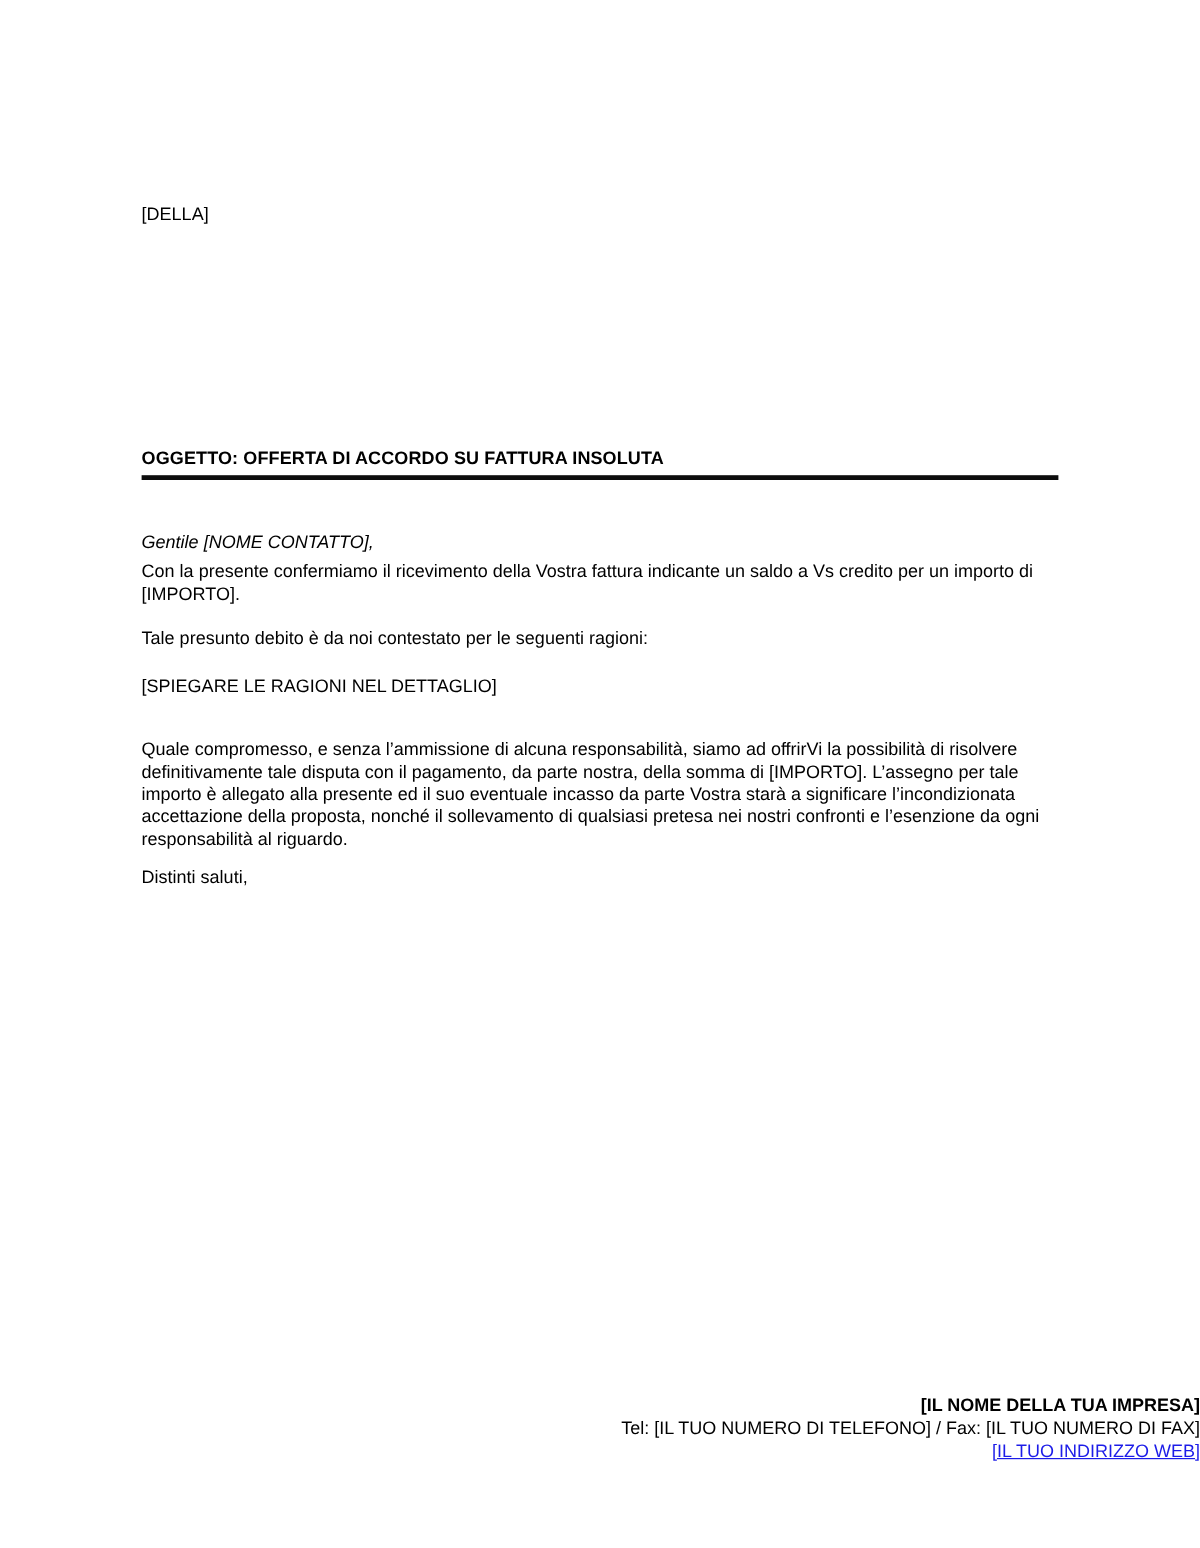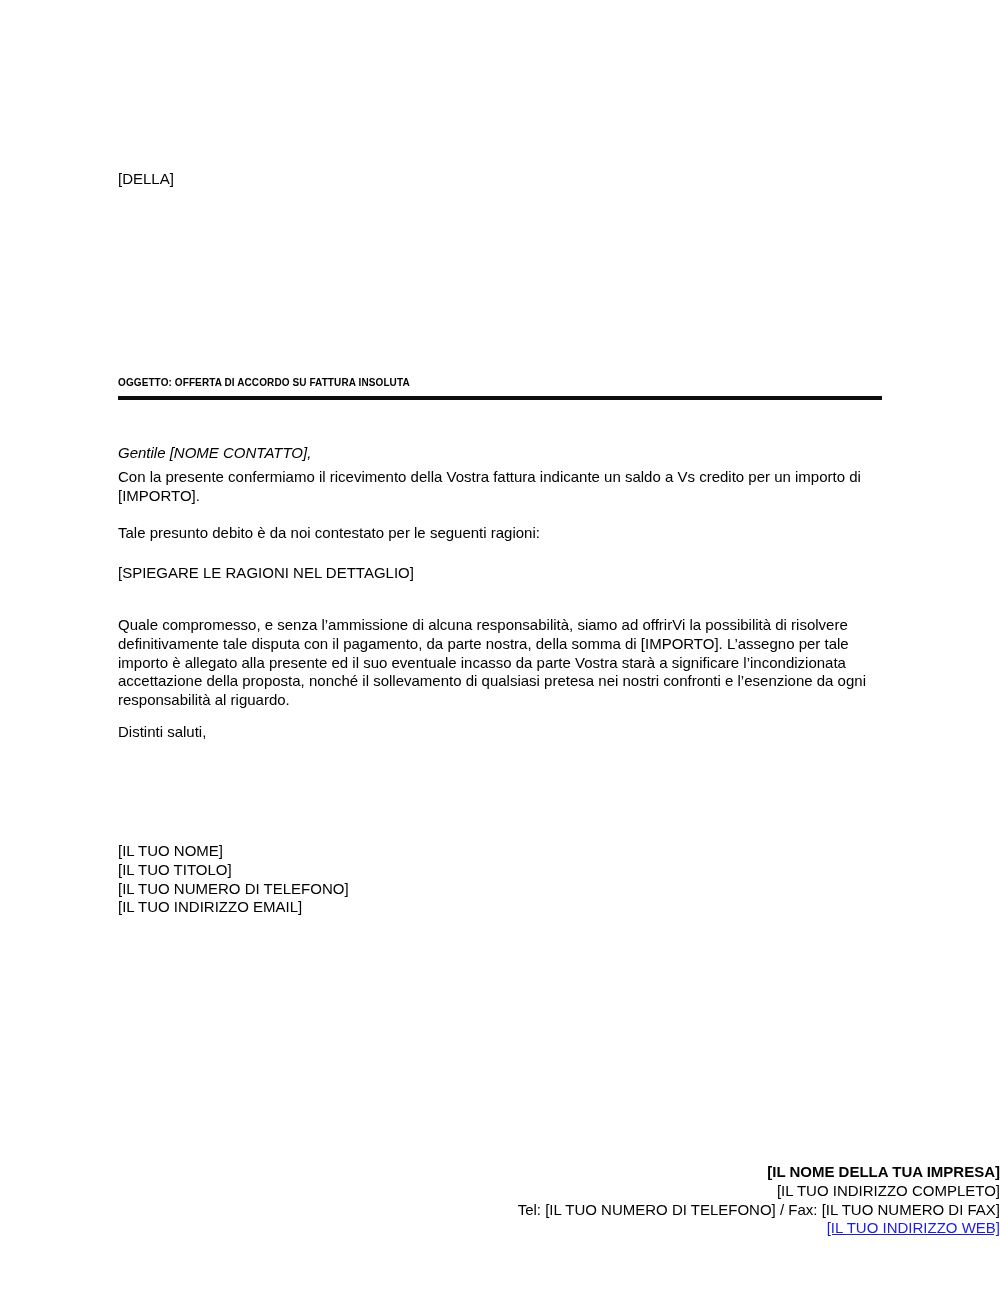--- a/index.html
+++ b/index.html
@@ -22,21 +22,21 @@
     font-size:15px;
     line-height:18.8px;
     overflow:hidden;
   }
   .abs{position:absolute;left:118px;}
   .date-line{top:170px;}
   .recipient-block{top:225px;}
   .subject-heading{
     top:374px;
     font-weight:bold;
-    font-size:10px;
+    font-size:15px;
     letter-spacing:0.1px;
     white-space:nowrap;
   }
   .subject-rule{
     position:absolute;
     top:396px;
     left:118px;
     width:764px;
     height:4px;
     background:var(--rule-color);
@@ -81,29 +81,22 @@
   <div class="abs para para-2">Tale presunto debito è da noi contestato per le seguenti ragioni:</div>
 
   <div class="abs para para-1">Con la presente confermiamo il ricevimento della Vostra fattura indicante un saldo a Vs credito per un importo di [IMPORTO].</div>
 
   <div class="abs para para-3">[SPIEGARE LE RAGIONI NEL DETTAGLIO]</div>
 
   <div class="abs para para-4">Quale compromesso, e senza l’ammissione di alcuna responsabilità, siamo ad offrirVi la possibilità di risolvere definitivamente tale disputa con il pagamento, da parte nostra, della somma di [IMPORTO]. L’assegno per tale importo è allegato alla presente ed il suo eventuale incasso da parte Vostra starà a significare l’incondizionata accettazione della proposta, nonché il sollevamento di qualsiasi pretesa nei nostri confronti e l’esenzione da ogni responsabilità al riguardo.</div>
 
   <div class="abs closing-line">Distinti saluti,</div>
 
-  <div class="abs signature-block">
-    <div>[IL TUO NOME]</div>
-    <div>[IL TUO TITOLO]</div>
-    <div>[IL TUO NUMERO DI TELEFONO]</div>
-    <div>[IL TUO INDIRIZZO EMAIL]</div>
-  </div>
 
   <div class="footer-block">
     <div class="footer-company">[IL NOME DELLA TUA IMPRESA]</div>
-    <div>[IL TUO INDIRIZZO COMPLETO]</div>
     <div>Tel: [IL TUO NUMERO DI TELEFONO] / Fax: [IL TUO NUMERO DI FAX]</div>
     <div>
       <a class="footer-link">[IL TUO INDIRIZZO WEB]</a>
     </div>
   </div>
 
 </div>
 
 </body></html>

